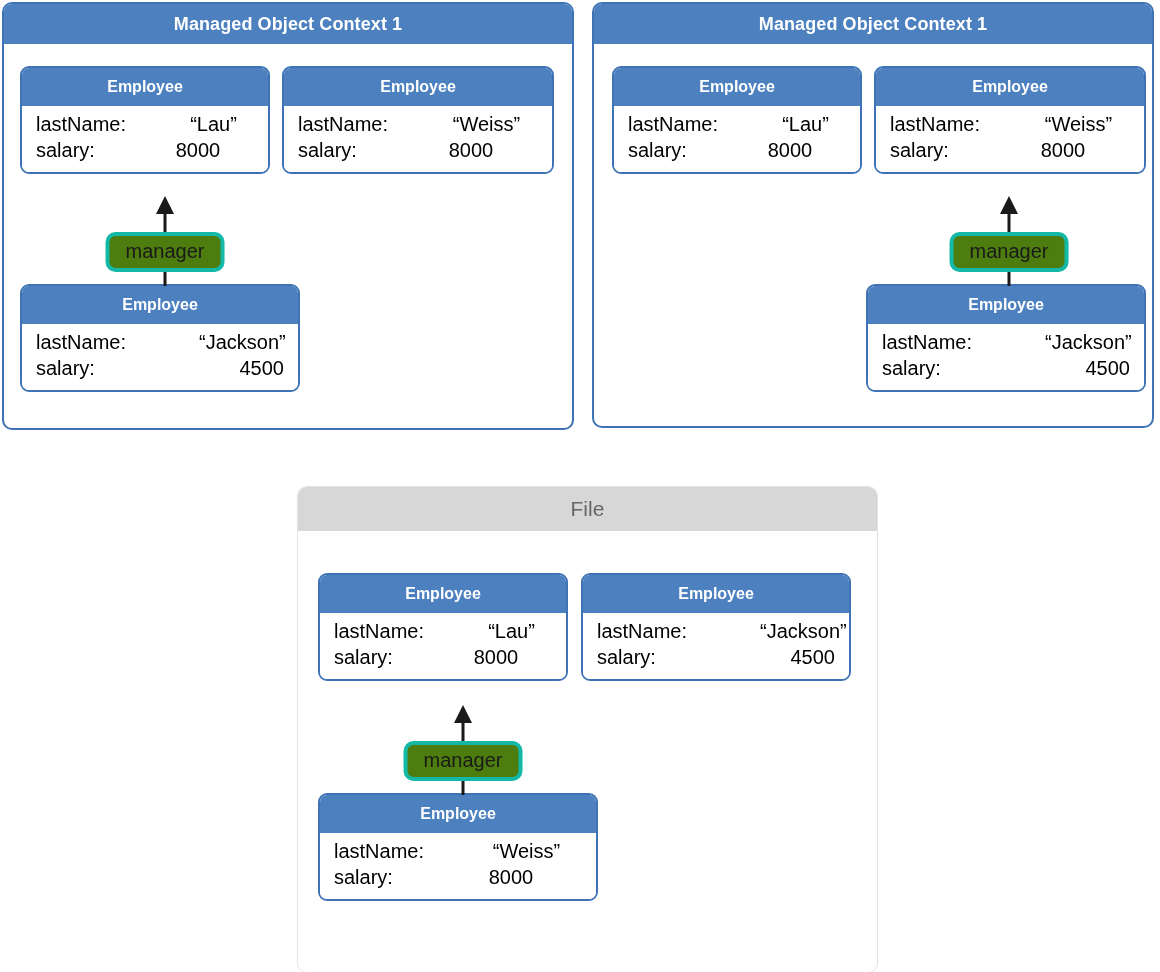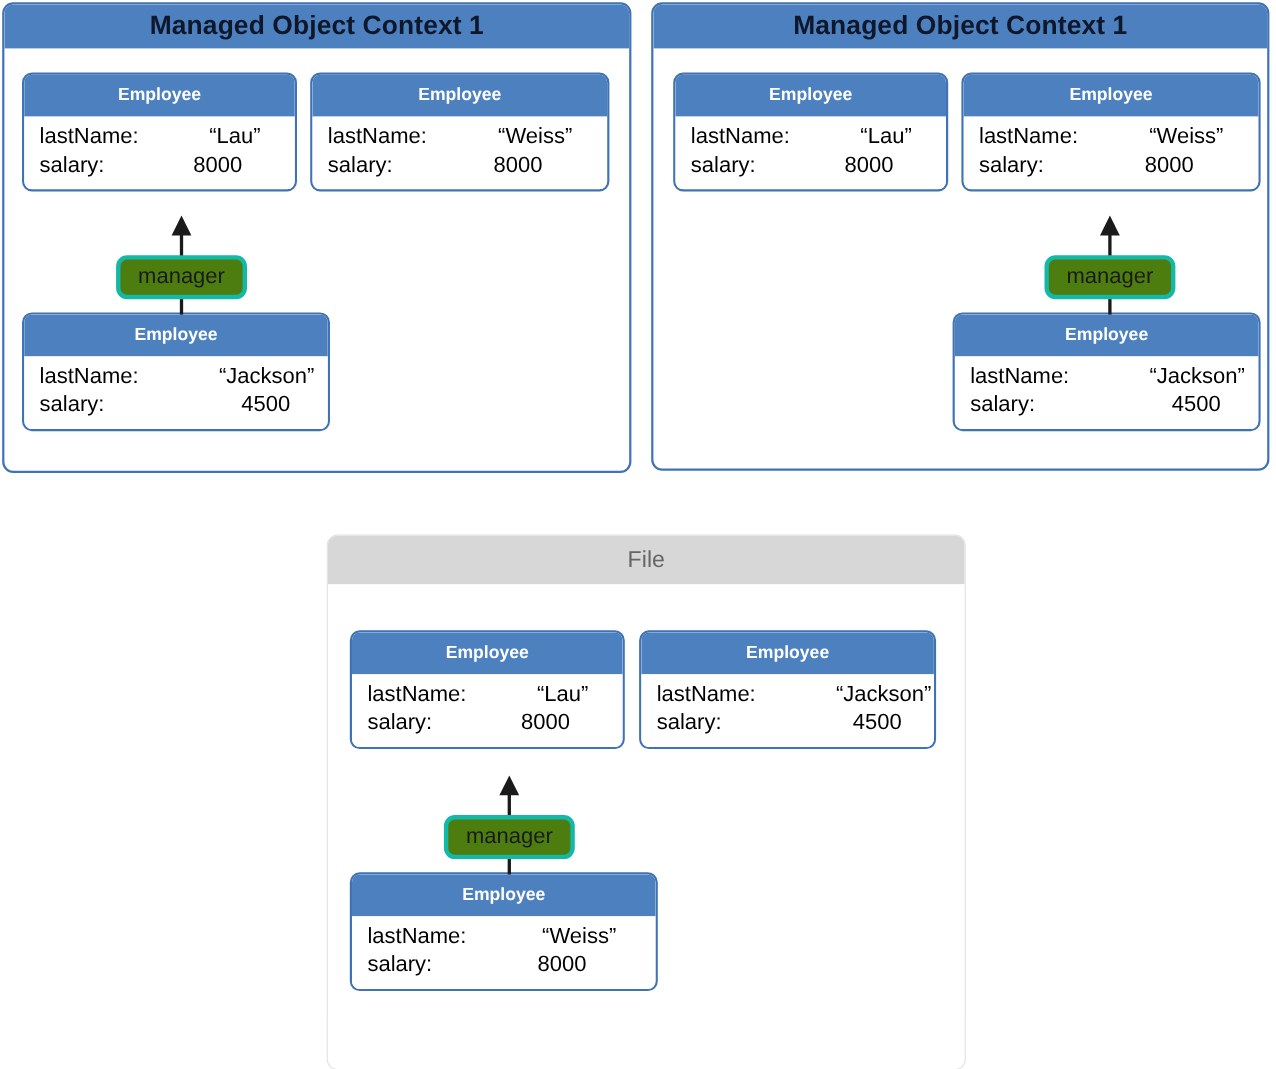--- a/index.html
+++ b/index.html
@@ -32,22 +32,22 @@
   }
   .panel-header {
     box-sizing: border-box;
     width: 100%;
     text-align: center;
     font-weight: bold;
     letter-spacing: 0.1px;
   }
   .panel.ctx .panel-header {
     background: #4d80bf;
-    color: #0f172a;
-    font-size: 24px;
+    color: #ffffff;
+    font-size: 18px;
     height: 40px;
     line-height: 40px;
   }
   .panel.file .panel-header {
     background: #d7d7d7;
     color: #666666;
     font-size: 21px;
     font-weight: normal;
     height: 44px;
     line-height: 44px;
@@ -92,21 +92,21 @@
     flex: 0 0 auto;
   }
   .attr-val {
     flex: 1 1 auto;
     text-align: center;
   }
   .card.valign-left .attr-key {
     width: 116px;
   }
   .card.valign-left .attr-val {
-    text-align: center;
+    text-align: right;
   }
 
   
   .rel {
     position: absolute;
     z-index: 4;
   }
   .rel-line {
     position: absolute;
     left: 50%;

